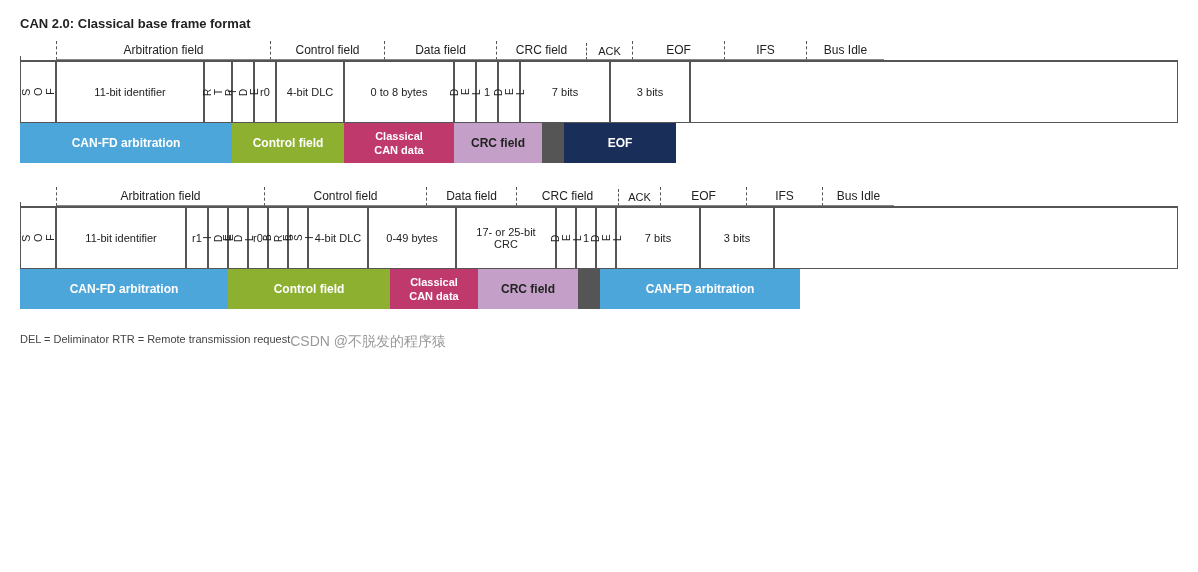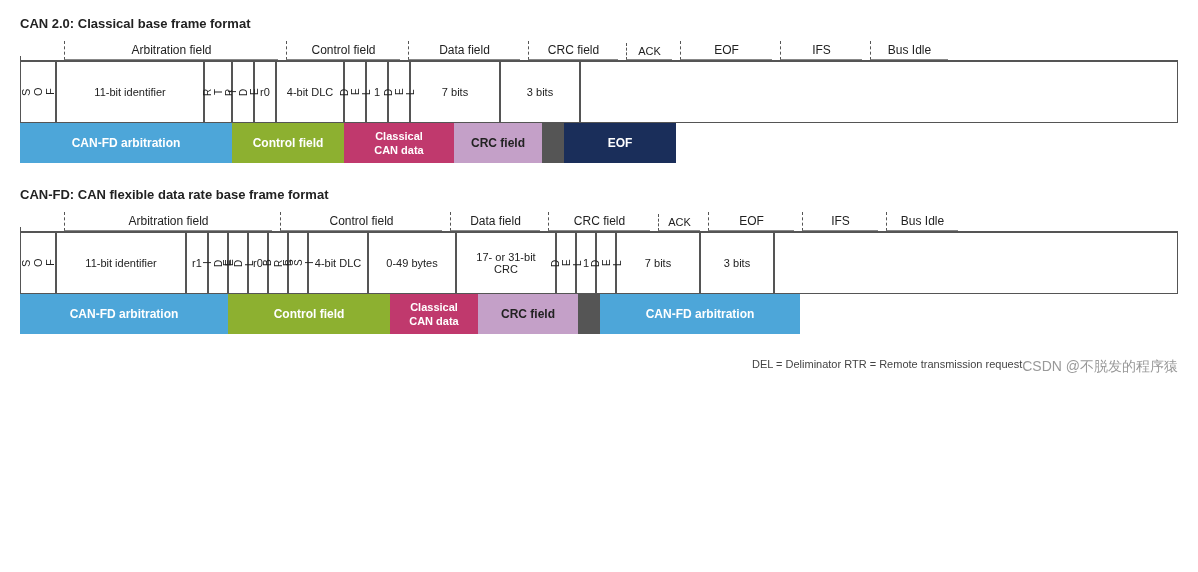--- a/index.html
+++ b/index.html
@@ -22,21 +22,20 @@
     .diagram-section {
       margin-bottom: 24px;
     }
 
     
     .header-row {
       display: flex;
       align-items: flex-end;
       margin-bottom: 0;
       border-bottom: 1px solid #555;
-      gap: 8px;
     }
 
     .header-cell {
       text-align: center;
       font-size: 12px;
       padding: 2px 4px;
       border-left: 1px dashed #555;
       flex-shrink: 0;
     }
 
@@ -89,21 +88,21 @@
     .color-pink { background: #c0396d; }
     .color-purple { background: #c4a0c8; color: #222; }
     .color-navy { background: #1a2e5a; }
     .color-empty { background: transparent; }
 
     .footer-note {
       margin-top: 8px;
       font-size: 11px;
       color: #444;
       display: flex;
-      justify-content: flex-end;
+      justify-content: flex-start;
     }
 
     .csdn-credit {
       color: #999;
       font-size: 14px;
     }
 
     
     .can20 .w-sof { width: 36px; }
     .can20 .w-11bit { width: 148px; }
@@ -202,20 +201,21 @@
 F</div>
       <div class="data-cell w-11bit">11-bit identifier</div>
       <div class="data-cell rotated w-rtr" style="white-space:pre; font-size:10px;">R
 T
 R</div>
       <div class="data-cell rotated w-ide" style="white-space:pre; font-size:10px;">I
 D
 E</div>
       <div class="data-cell w-r0">r0</div>
       <div class="data-cell w-dlc">4-bit DLC</div>
+      <div class="data-cell w-data">0 to 8 bytes</div>
       <div class="data-cell rotated w-del" style="white-space:pre; font-size:10px;">D
 E
 L</div>
       <div class="data-cell w-ack-1">1</div>
       <div class="data-cell rotated w-ack-del" style="white-space:pre; font-size:10px;">D
 E
 L</div>
       <div class="data-cell w-eof">7 bits</div>
       <div class="data-cell w-ifs">3 bits</div>
       <div class="data-cell" style="flex:1; border-right:1px solid #555;"></div>
@@ -228,21 +228,20 @@
 CAN data</div>
       <div class="color-cell color-purple cb-crc can20" style="width:88px; color:#222;">CRC field</div>
       <div class="color-cell" style="width:22px; background:#555;"></div>
       <div class="color-cell color-navy" style="width:112px;">EOF</div>
       <div class="color-cell color-empty cb-rest can20"></div>
     </div>
   </div>
 </div>
 
 <div class="diagram-section">
-  <h2>CAN-FD: CAN flexible data rate base frame format</h2>
 
   <div class="diagram-outer canfd">
 
     <div class="header-row">
       <div class="header-cell w-sof"></div>
       <div class="header-cell h-arb section-label" style="border-left:1px dashed #555;">Arbitration field</div>
       <div class="header-cell h-ctrl section-label" style="border-left:1px dashed #555;">Control field</div>
       <div class="header-cell h-data section-label" style="border-left:1px dashed #555;">Data field</div>
       <div class="header-cell h-crc section-label" style="border-left:1px dashed #555;">CRC field</div>
       <div class="header-cell h-ack section-label" style="border-left:1px dashed #555; font-size:11px;">ACK</div>
@@ -265,21 +264,21 @@
 L</div>
       <div class="data-cell w-r0">r0</div>
       <div class="data-cell rotated w-brs" style="white-space:pre; font-size:10px;">B
 R
 S</div>
       <div class="data-cell rotated w-esi" style="white-space:pre; font-size:10px;">E
 S
 I</div>
       <div class="data-cell w-dlc">4-bit DLC</div>
       <div class="data-cell w-data">0-49 bytes</div>
-      <div class="data-cell w-crc" style="white-space:pre; text-align:center; font-size:11px;">17- or 31-bit
+      <div class="data-cell w-crc" style="white-space:pre; text-align:center; font-size:11px;">17- or 25-bit
 CRC</div>
       <div class="data-cell rotated w-del" style="white-space:pre; font-size:10px;">D
 E
 L</div>
       <div class="data-cell w-ack-1">1</div>
       <div class="data-cell rotated w-ack-del" style="white-space:pre; font-size:10px;">D
 E
 L</div>
       <div class="data-cell w-eof">7 bits</div>
       <div class="data-cell w-ifs">3 bits</div>

